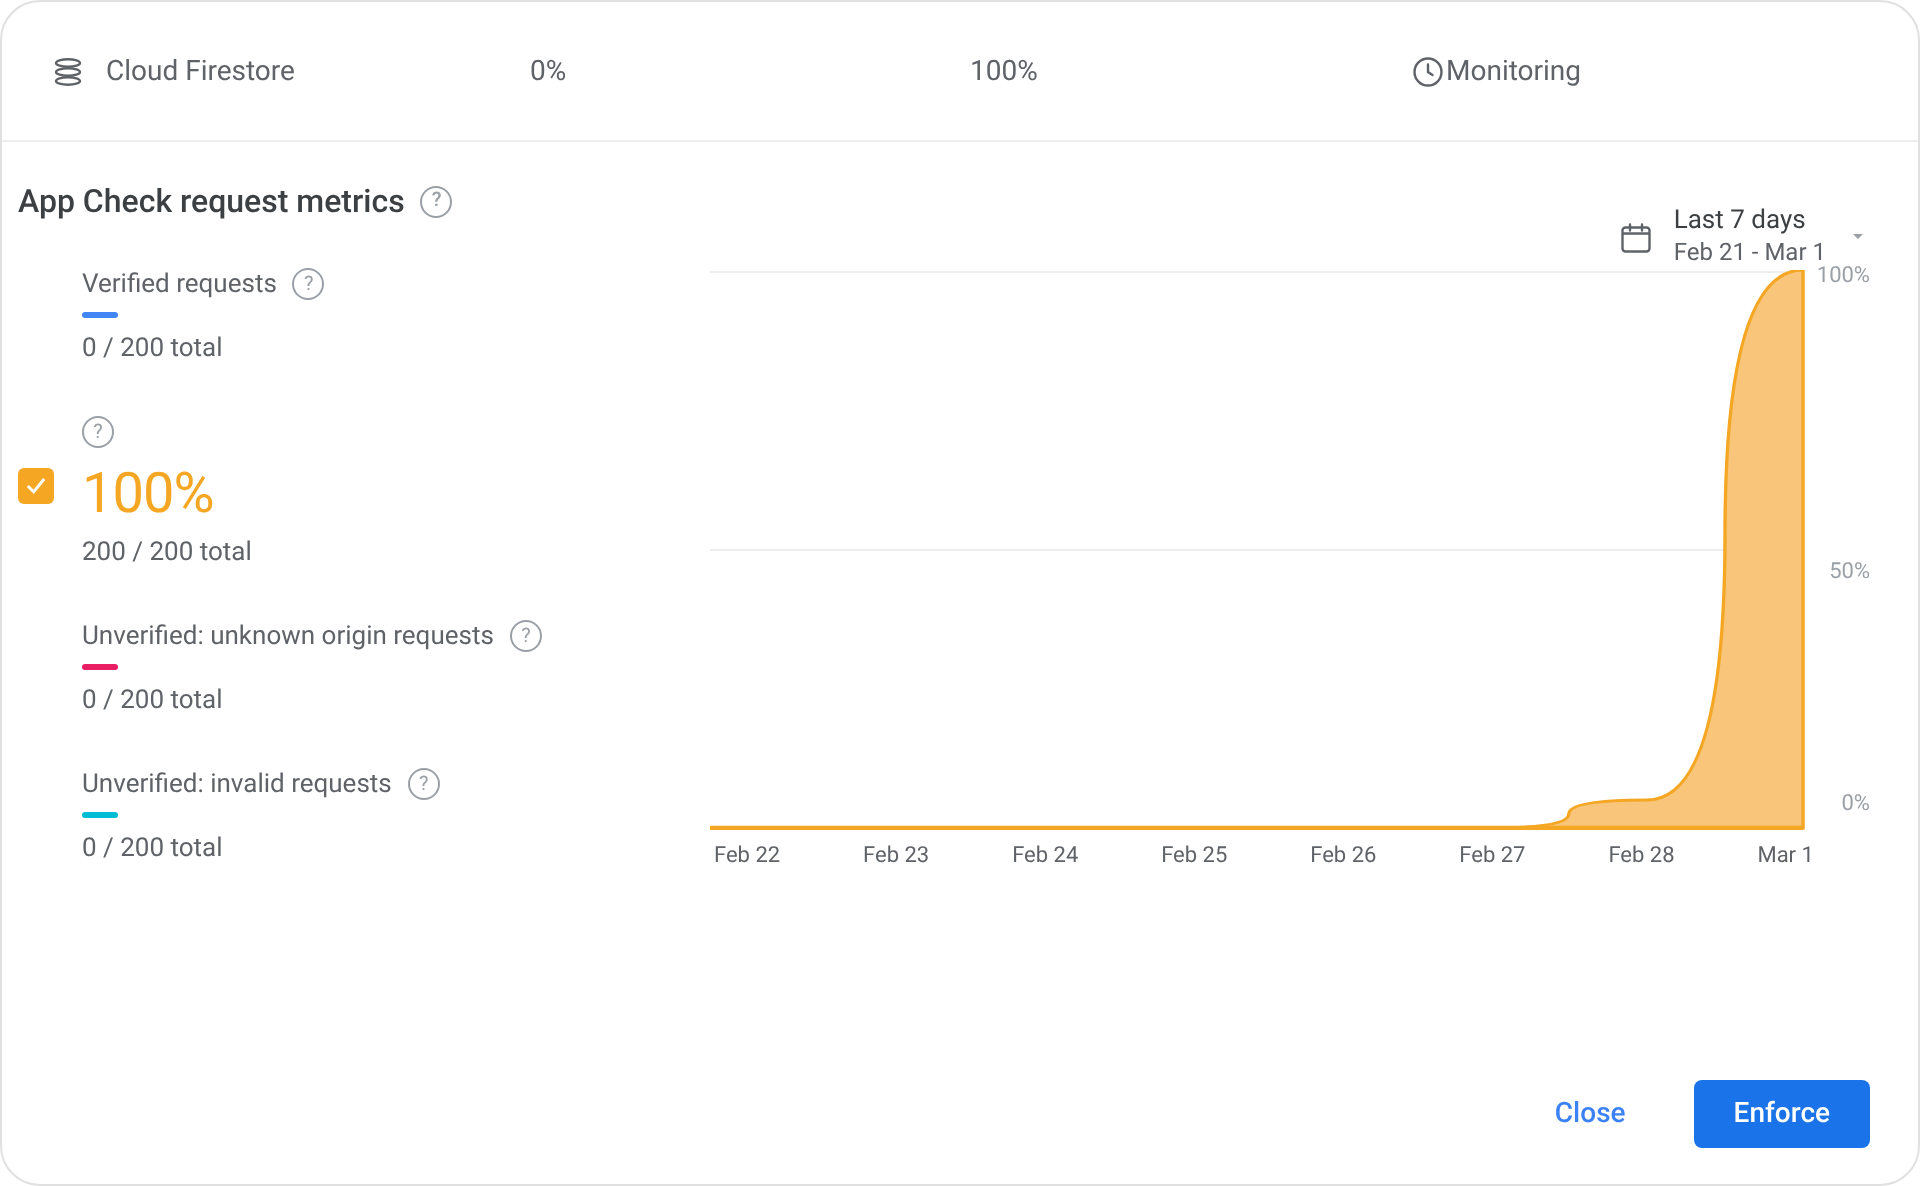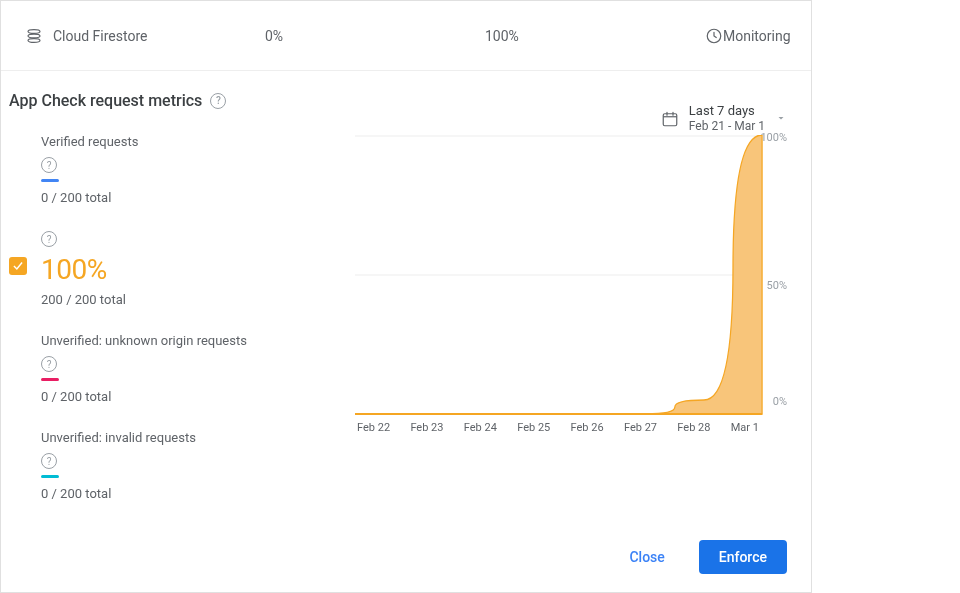--- a/index.html
+++ b/index.html
@@ -1,38 +1,38 @@
 <!DOCTYPE html>
 <html><head>
 <meta charset="utf-8">
 <style>
   * { box-sizing: border-box; margin: 0; padding: 0; }
   html, body { width: 960px; height: 593px; font-family: 'Roboto', 'Helvetica Neue', Arial, sans-serif; background: #fff; color: #202124; }
-  .card { width: 812px; height: 593px; border: 1px solid #e0e0e0; border-radius: 0; position: relative; overflow: hidden; }
+  .card { width: 960px; height: 593px; border: 1px solid #e0e0e0; border-radius: 20px; position: relative; overflow: hidden; }
 
   
   .topbar { display: flex; align-items: center; height: 70px; padding: 0 24px; border-bottom: 1px solid #eee; }
   .top-cell { display: flex; align-items: center; gap: 10px; color: #5f6368; font-size: 14px; }
   .top-cell.product { flex: 0 0 240px; }
   .top-cell.pct1 { flex: 0 0 220px; justify-content: flex-start; }
   .top-cell.pct2 { flex: 0 0 220px; justify-content: flex-start; }
   .top-cell.monitoring { flex: 1; justify-content: flex-start; gap: 0; }
   .icon { width: 18px; height: 18px; display: inline-flex; align-items: center; justify-content: center; color: #5f6368; }
   .icon svg { width: 100%; height: 100%; }
 
   
   .body { display: flex; padding: 20px 24px 0 8px; gap: 16px; }
   .left { flex: 0 0 330px; }
   .right { flex: 1; position: relative; }
 
   .section-title { font-size: 16px; font-weight: 500; color: #3c4043; display: flex; align-items: center; gap: 8px; margin-bottom: 24px; }
   .help-icon { width: 16px; height: 16px; border: 1.3px solid #9aa0a6; border-radius: 50%; display: inline-flex; align-items: center; justify-content: center; font-size: 10px; color: #9aa0a6; }
 
   .metric { padding-left: 32px; position: relative; margin-bottom: 26px; }
-  .metric .label { font-size: 13px; color: #5f6368; display: flex; align-items: flex-start; gap: 8px; margin-bottom: 6px; flex-direction: column; }
+  .metric .label { font-size: 13px; color: #5f6368; display: flex; align-items: flex-end; gap: 8px; margin-bottom: 6px; }
   .metric .swatch { width: 18px; height: 3px; border-radius: 2px; margin-bottom: 8px; }
   .metric .total { font-size: 13px; color: #5f6368; margin-top: 6px; }
   .metric .bigpct { font-size: 28px; font-weight: 400; letter-spacing: -0.5px; }
   .metric.selected .bigpct { color: #f5a623; }
   .checkbox { position: absolute; left: 0; top: 26px; width: 18px; height: 18px; background: #f5a623; border-radius: 3px; display: flex; align-items: center; justify-content: center; }
   .checkbox svg { width: 14px; height: 14px; stroke: #fff; stroke-width: 2.5; fill: none; }
 
   .sw-blue { background: #4285f4; }
   .sw-pink { background: #e91e63; }
   .sw-cyan { background: #00bcd4; }

